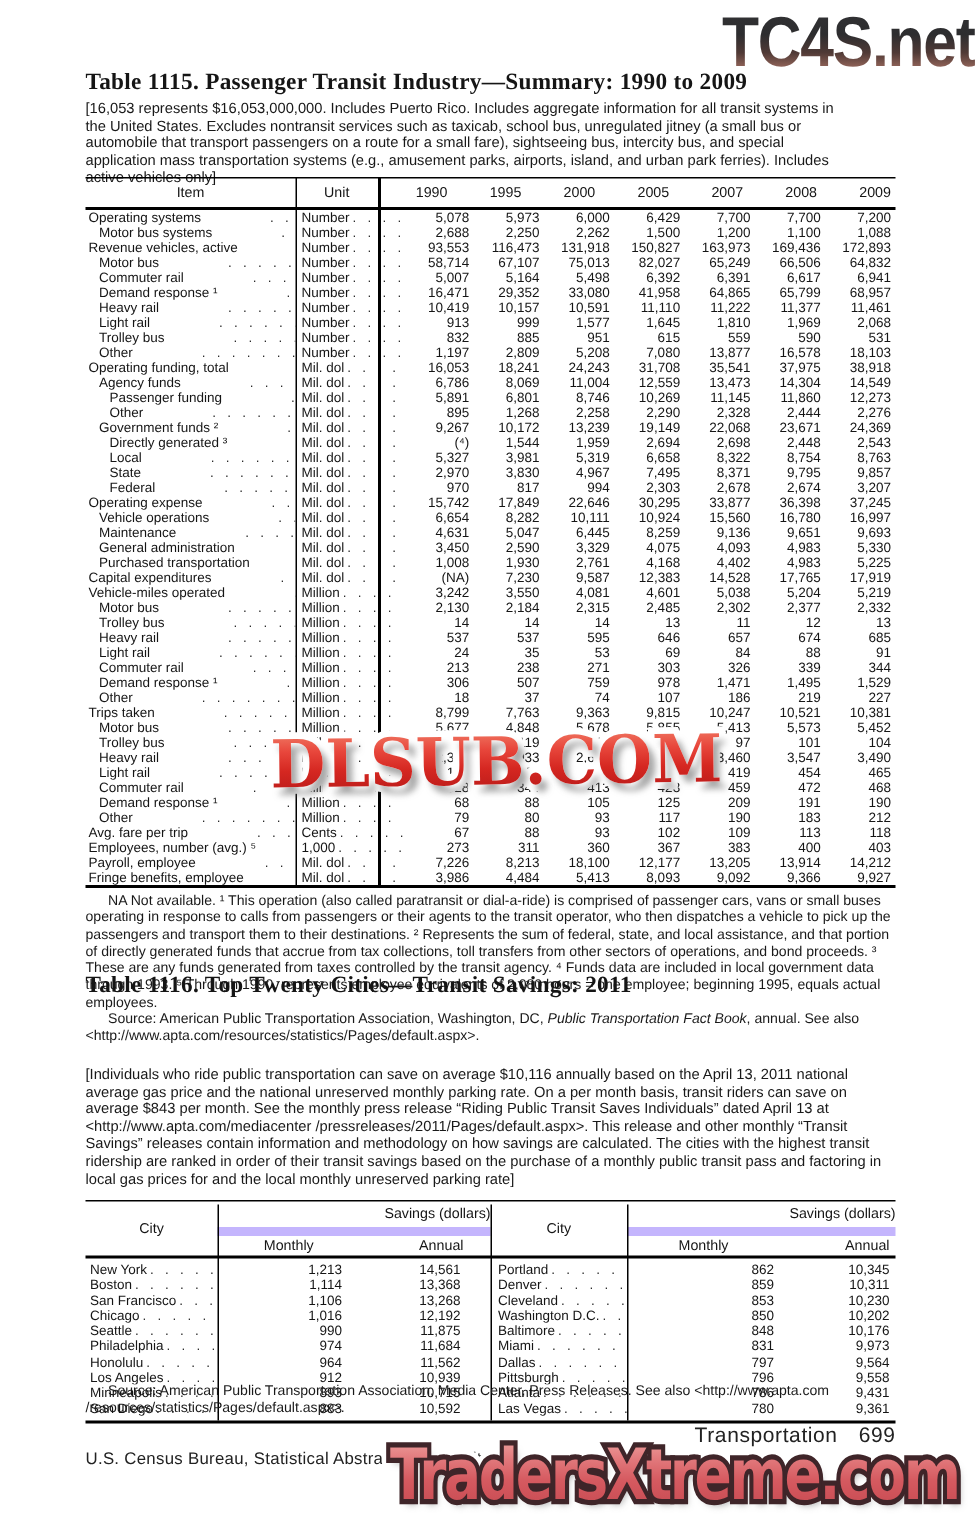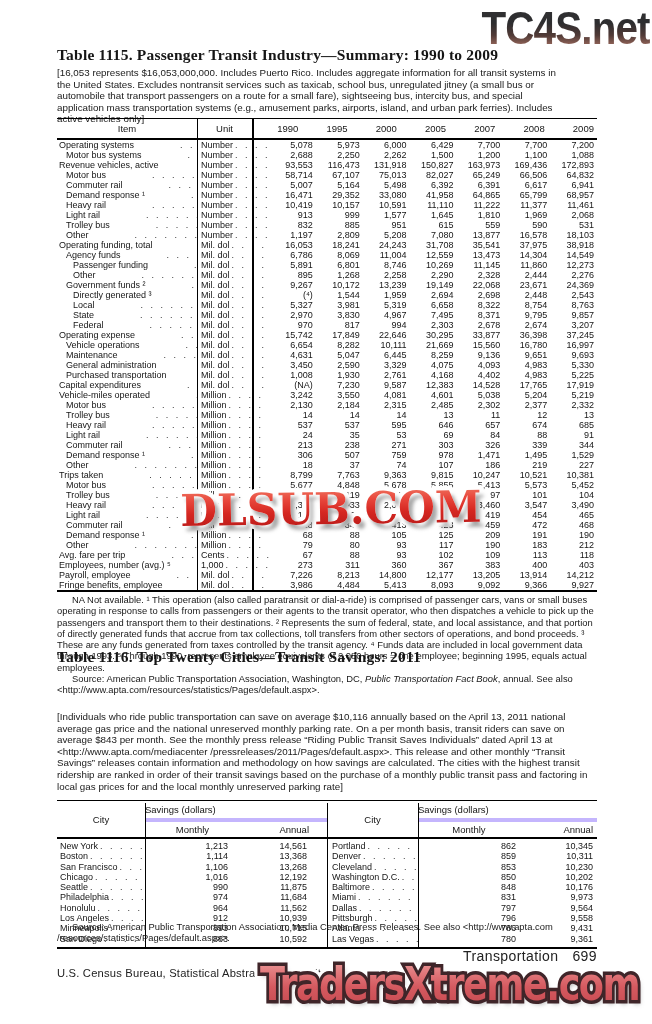--- a/index.html
+++ b/index.html
@@ -35,21 +35,21 @@
   .d{flex:1;overflow:hidden;white-space:nowrap;letter-spacing:2.5px;color:#2b2b2b;padding-left:2px;}
   .d::after{content:". . . . . . . . . . . . . . . . . . . . . . . . . . . . . . . . . . . . . . . .";}
   .vl{position:absolute;top:-22px;bottom:0;width:1px;background:#000;}
   
   .t1116{position:absolute;left:57px;top:800px;width:540px;border-top:1px solid #000;}
   .t1116 .hd{display:flex;border-bottom:2px solid #000;font-size:9.5px;position:relative;height:36px;}
   .hc{display:flex;align-items:center;justify-content:center;box-sizing:border-box;}
   .hc.city1{width:88px;}.hc.city2{width:91px;}
   .sav{display:flex;flex-direction:column;box-sizing:border-box;}
   .sav.s1{width:182px;}.sav.s2{width:179px;}
-  .sav .top{height:17px;line-height:17px;text-align:left;border-bottom:4px solid #c4b5fd;}
+  .sav .top{height:17px;line-height:17px;text-align:right;border-bottom:6px solid #c4b5fd;}
   .sav .sub{flex:1;display:flex;align-items:center;}
   .s1 .mon{width:95px;text-align:center;}
   .s1 .ann{width:87px;text-align:right;padding-right:18px;box-sizing:border-box;}
   .s2 .mon{width:102px;text-align:center;}
   .s2 .ann{width:77px;text-align:right;padding-right:4px;box-sizing:border-box;}
   .t1116 .bdy{border-bottom:2px solid #000;position:relative;padding:2px 0 3px;}
   .crow{display:flex;height:10.3px;line-height:10.3px;font-size:9px;}
   .cc1{width:88px;display:flex;overflow:hidden;padding-left:3px;box-sizing:border-box;}
   .cm1{width:95px;text-align:right;padding-right:12px;box-sizing:border-box;}
   .ca1{width:87px;text-align:right;padding-right:20px;box-sizing:border-box;}
@@ -497,21 +497,21 @@
             <span class="d"></span>
           </div>
           <div class="cu">
             <span class="lt">Mil. dol</span>
             <span class="d"></span>
           </div>
           <div class="cys">
             <div class="cy">6,654</div>
             <div class="cy">8,282</div>
             <div class="cy">10,111</div>
-            <div class="cy">21,669</div>
+            <div class="cy">10,924</div>
             <div class="cy">15,560</div>
             <div class="cy">16,780</div>
             <div class="cy">16,997</div>
           </div>
         </div>
         <div class="row">
           <div class="ci" style="padding-left: 9px;">
             <span class="lt">Maintenance</span>
             <span class="d"></span>
           </div>
@@ -933,21 +933,21 @@
             <span class="lt">Payroll, employee</span>
             <span class="d"></span>
           </div>
           <div class="cu">
             <span class="lt">Mil. dol</span>
             <span class="d"></span>
           </div>
           <div class="cys">
             <div class="cy">7,226</div>
             <div class="cy">8,213</div>
-            <div class="cy">14,800</div>
+            <div class="cy">18,100</div>
             <div class="cy">12,177</div>
             <div class="cy">13,205</div>
             <div class="cy">13,914</div>
             <div class="cy">14,212</div>
           </div>
         </div>
         <div class="row">
           <div class="ci" style="padding-left: 2px;">
             <span class="lt">Fringe benefits, employee</span>
             <span class="d"></span>

